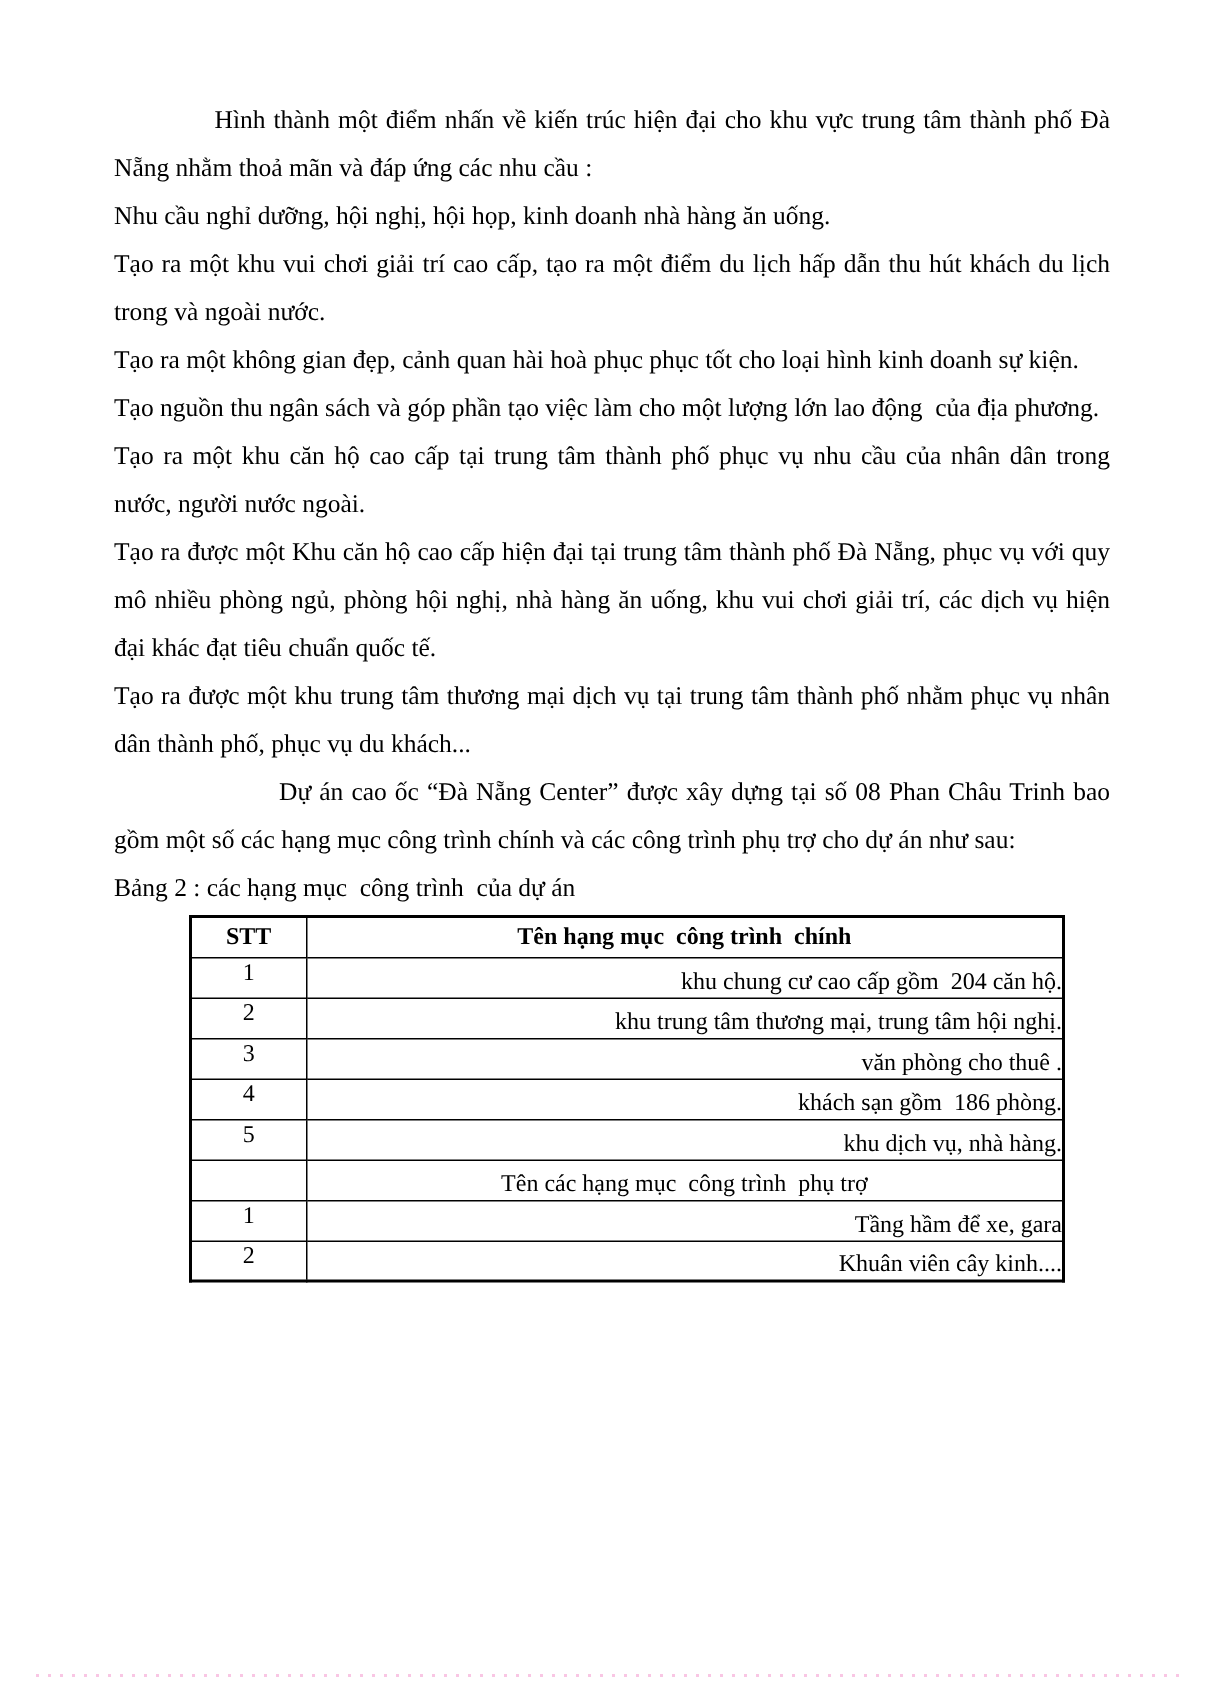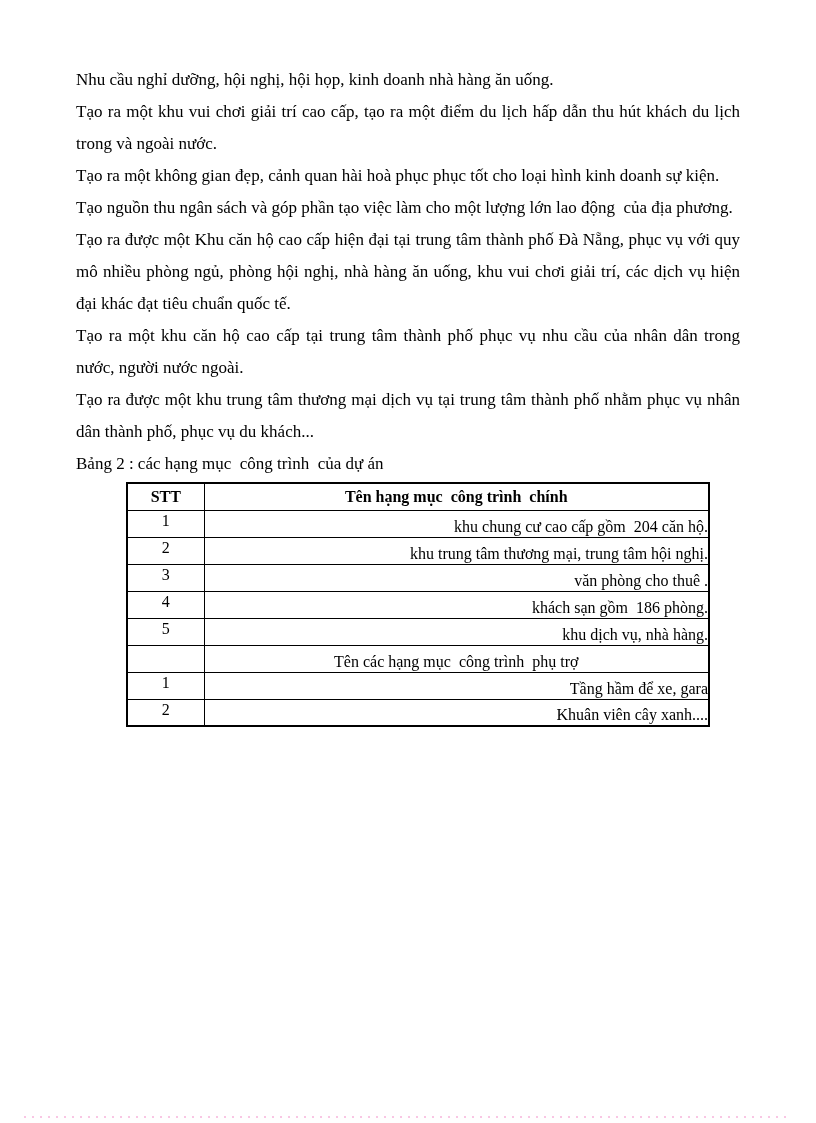--- a/index.html
+++ b/index.html
@@ -94,30 +94,32 @@
     height: 2px;
     background: repeating-linear-gradient(to right, #f9c6e4 0 2px, transparent 2px 8px);
   }
 </style>
 </head>
 <body>
 
 <div class="page">
   <div class="content">
 
+    <p class="intro">Hình thành một điểm nhấn về kiến trúc hiện đại cho khu vực trung tâm thành phố Đà Nẵng nhằm thoả mãn và đáp ứng các nhu cầu :</p>
 
     <p class="item">Nhu cầu nghỉ dưỡng, hội nghị, hội họp, kinh doanh nhà hàng ăn uống.</p>
     <p class="item">Tạo ra một khu vui chơi giải trí cao cấp, tạo ra một điểm du lịch hấp dẫn thu hút khách du lịch trong và ngoài nước.</p>
     <p class="item">Tạo ra một không gian đẹp, cảnh quan hài hoà phục phục tốt cho loại hình kinh doanh sự kiện.</p>
     <p class="item">Tạo nguồn thu ngân sách và góp phần tạo việc làm cho một lượng lớn lao động&nbsp; của địa phương.</p>
+    <p class="item">Tạo ra một khu căn hộ cao cấp tại trung tâm thành phố phục vụ nhu cầu của nhân dân trong nước, người nước ngoài.</p>
     <p class="item">Tạo ra được một Khu căn hộ cao cấp hiện đại tại trung tâm thành phố Đà Nẵng, phục vụ với quy mô nhiều phòng ngủ, phòng hội nghị, nhà hàng ăn uống, khu vui chơi giải trí, các dịch vụ hiện đại khác đạt tiêu chuẩn quốc tế.</p>
-    <p class="item">Tạo ra một khu căn hộ cao cấp tại trung tâm thành phố phục vụ nhu cầu của nhân dân trong nước, người nước ngoài.</p>
     <p class="item">Tạo ra được một khu trung tâm thương mại dịch vụ tại trung tâm thành phố nhằm phục vụ nhân dân thành phố, phục vụ du khách...</p>
 
 
+    <p class="project">Dự án cao ốc “Đà Nẵng Center” được xây dựng tại số 08 Phan Châu Trinh bao gồm một số các hạng mục công trình chính và các công trình phụ trợ cho dự án như sau:</p>
 
     <p class="caption">Bảng 2 : các hạng mục  công trình  của dự án</p>
 
     <table class="items">
       <colgroup>
         <col style="width:77px">
         <col>
       </colgroup>
       <tbody>
           <tr>
@@ -147,21 +149,21 @@
       <tr>
         <td class="stt"></td>
         <td class="subheader">Tên các hạng mục  công trình  phụ trợ</td>
       </tr>
       <tr>
         <td class="stt">1</td>
         <td class="name">Tầng hầm để xe, gara</td>
       </tr>
       <tr>
         <td class="stt">2</td>
-        <td class="name">Khuân viên cây xanh....</td>
+        <td class="name">Khuân viên cây kinh....</td>
       </tr>
     </tbody>
       </table>
 
   </div>
 
   <div class="footer-divider"></div>
 </div>
 
 </body></html>

